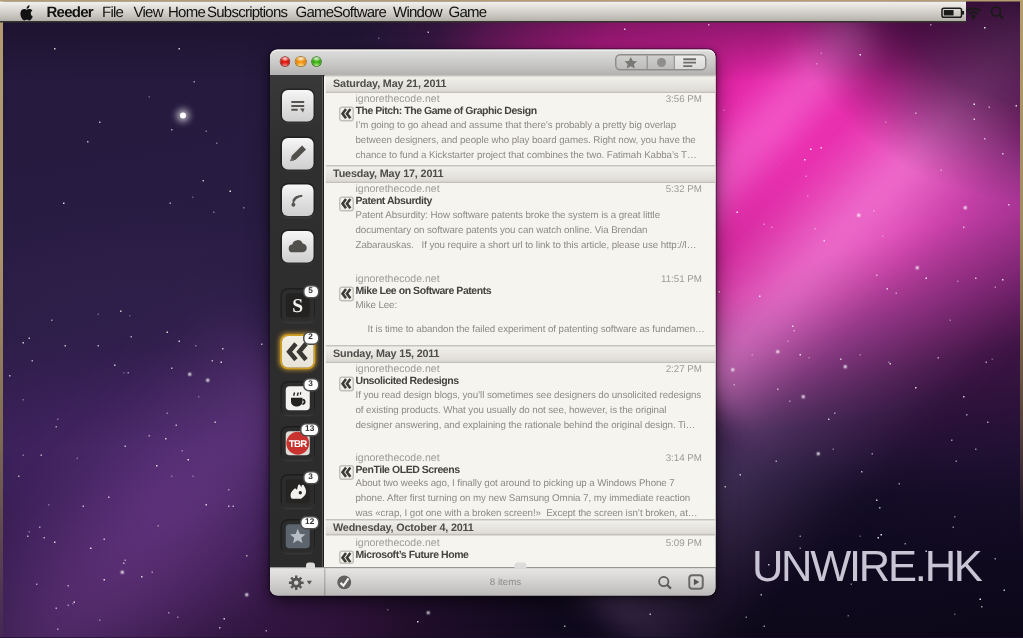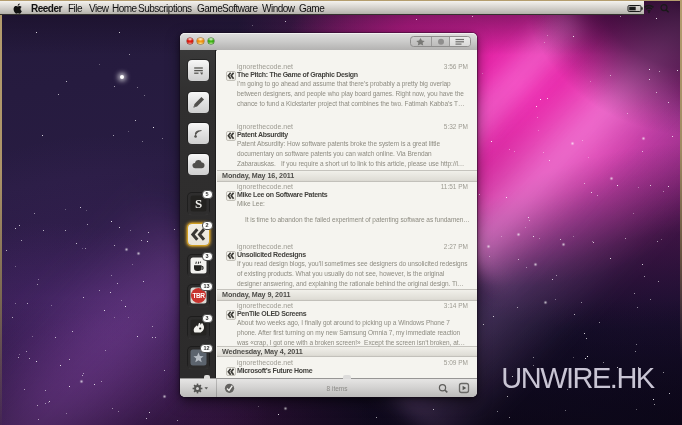--- a/index.html
+++ b/index.html
@@ -408,23 +408,24 @@
       </div>
       <div class="sbtn" style="top: 297px; background: none;">
         <svg class="sico" viewBox="0 0 21 21">
           <rect x="2.5" y="2.5" width="16" height="16" rx="2.5" fill="#5c646e"></rect>
           <path d="M10.5 5.5 L11.9 9 L15.6 9.2 L12.8 11.6 L13.7 15.2 L10.5 13.2 L7.3 15.2 L8.2 11.6 L5.4 9.2 L9.1 9Z" fill="#b8bec6"></path>
         </svg>
         <div class="badge">12</div>
       </div>
     </div>
   <div id="list">
-      <div class="dhead" style="top:120px">Monday, May 16, 2011</div>
-      <div class="dhead" style="top:239px">Monday, May 9, 2011</div>
-      <div class="dhead" style="top:295.5px">Wednesday, May 4, 2011</div>
+      <div class="dhead" style="top:0px">Saturday, May 21, 2011</div>
+      <div class="dhead" style="top:60px">Tuesday, May 17, 2011</div>
+      <div class="dhead" style="top:180px">Sunday, May 15, 2011</div>
+      <div class="dhead" style="top:295.5px">Wednesday, October 4, 2011</div>
       <div class="item" style="top:11.5px">
         <div class="src">ignorethecode.net</div>
         <div class="time">3:56 PM</div>
         <div class="unread">
           <svg width="7.5" height="7.5" viewBox="0 0 9 9" style="position:absolute;left:0;top:0">
             <g stroke="#3c3b36" stroke-width="2" fill="none">
               <path d="M4.4 0.8 L1.6 4.5 L4.4 8.2"></path>
               <path d="M7.9 0.8 L5.1 4.5 L7.9 8.2"></path>
             </g>
           </svg>

